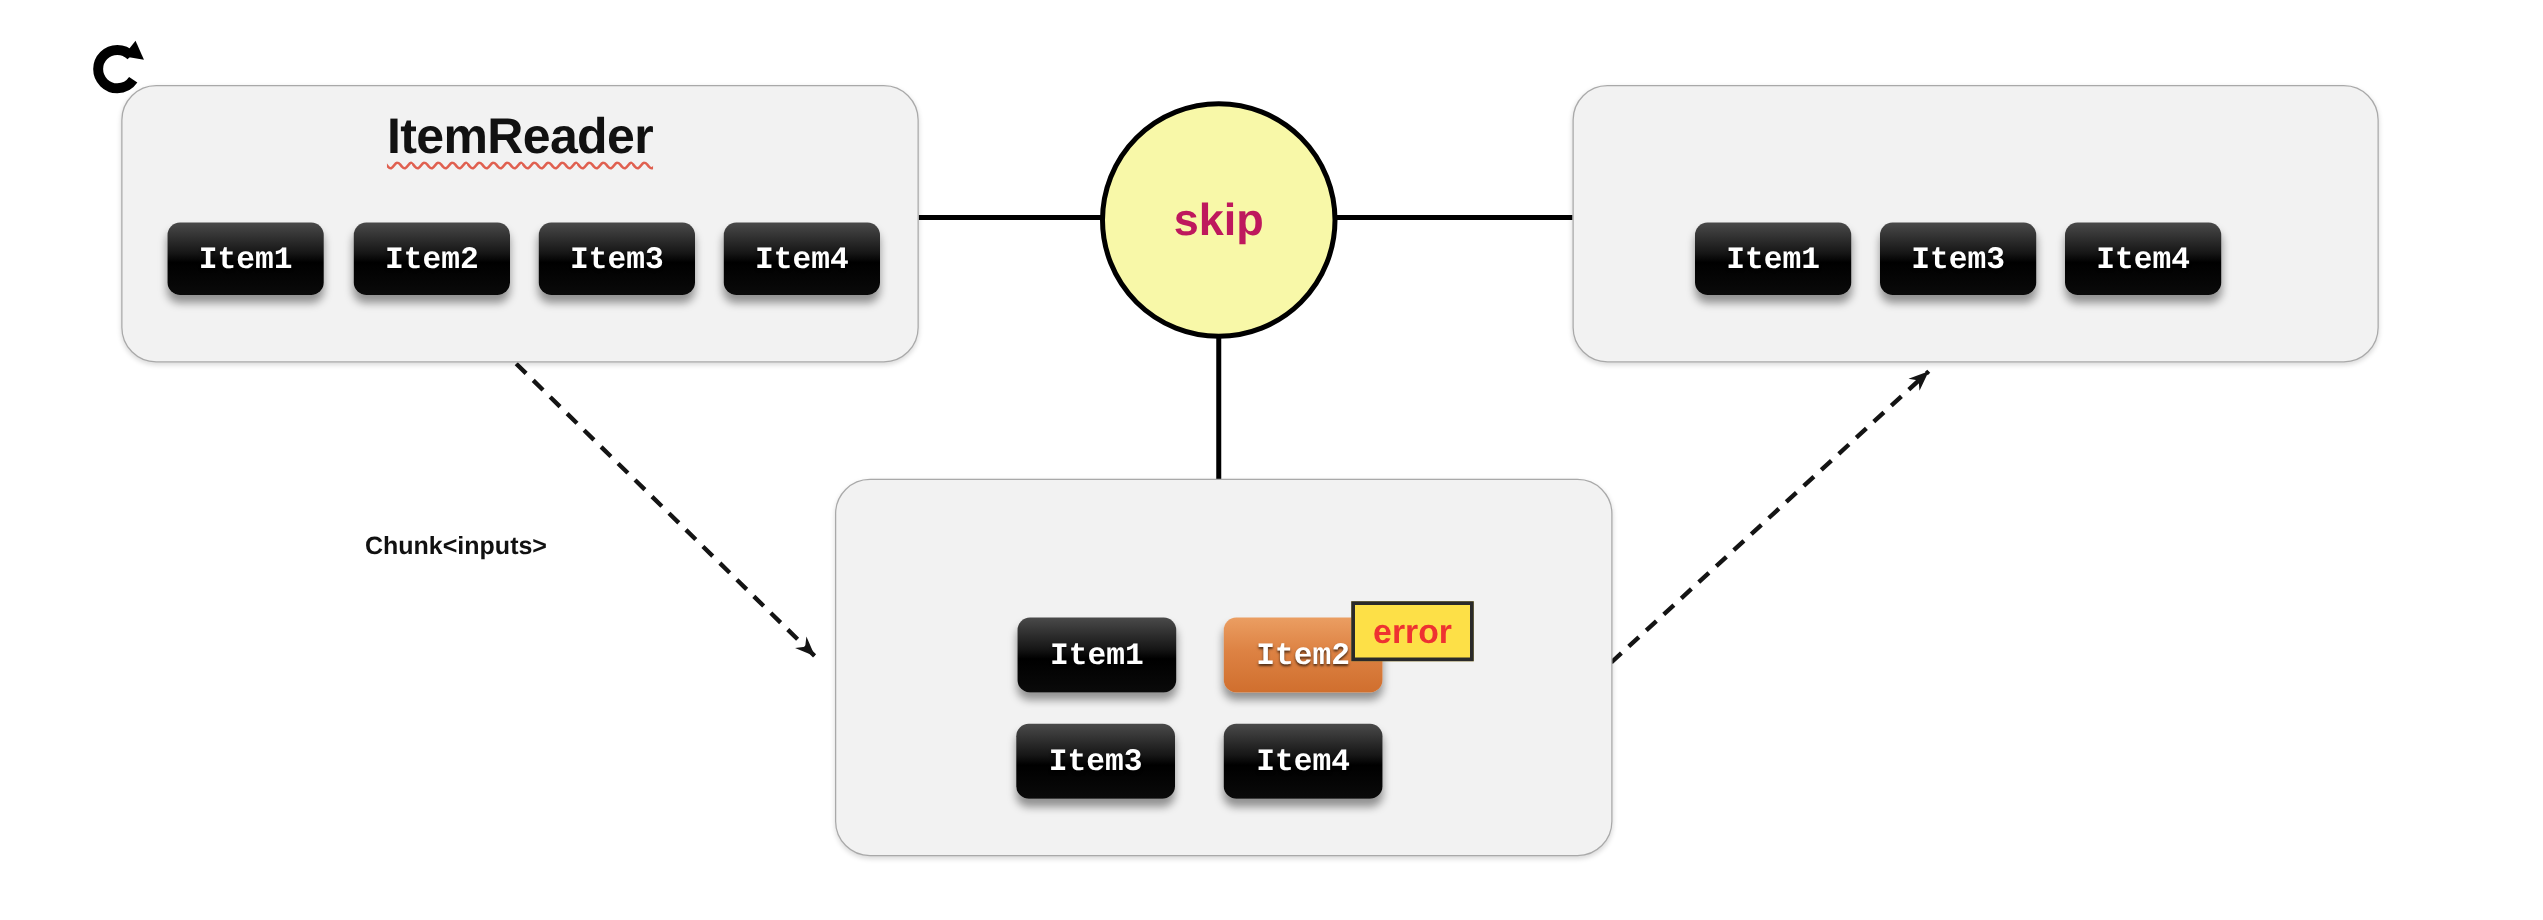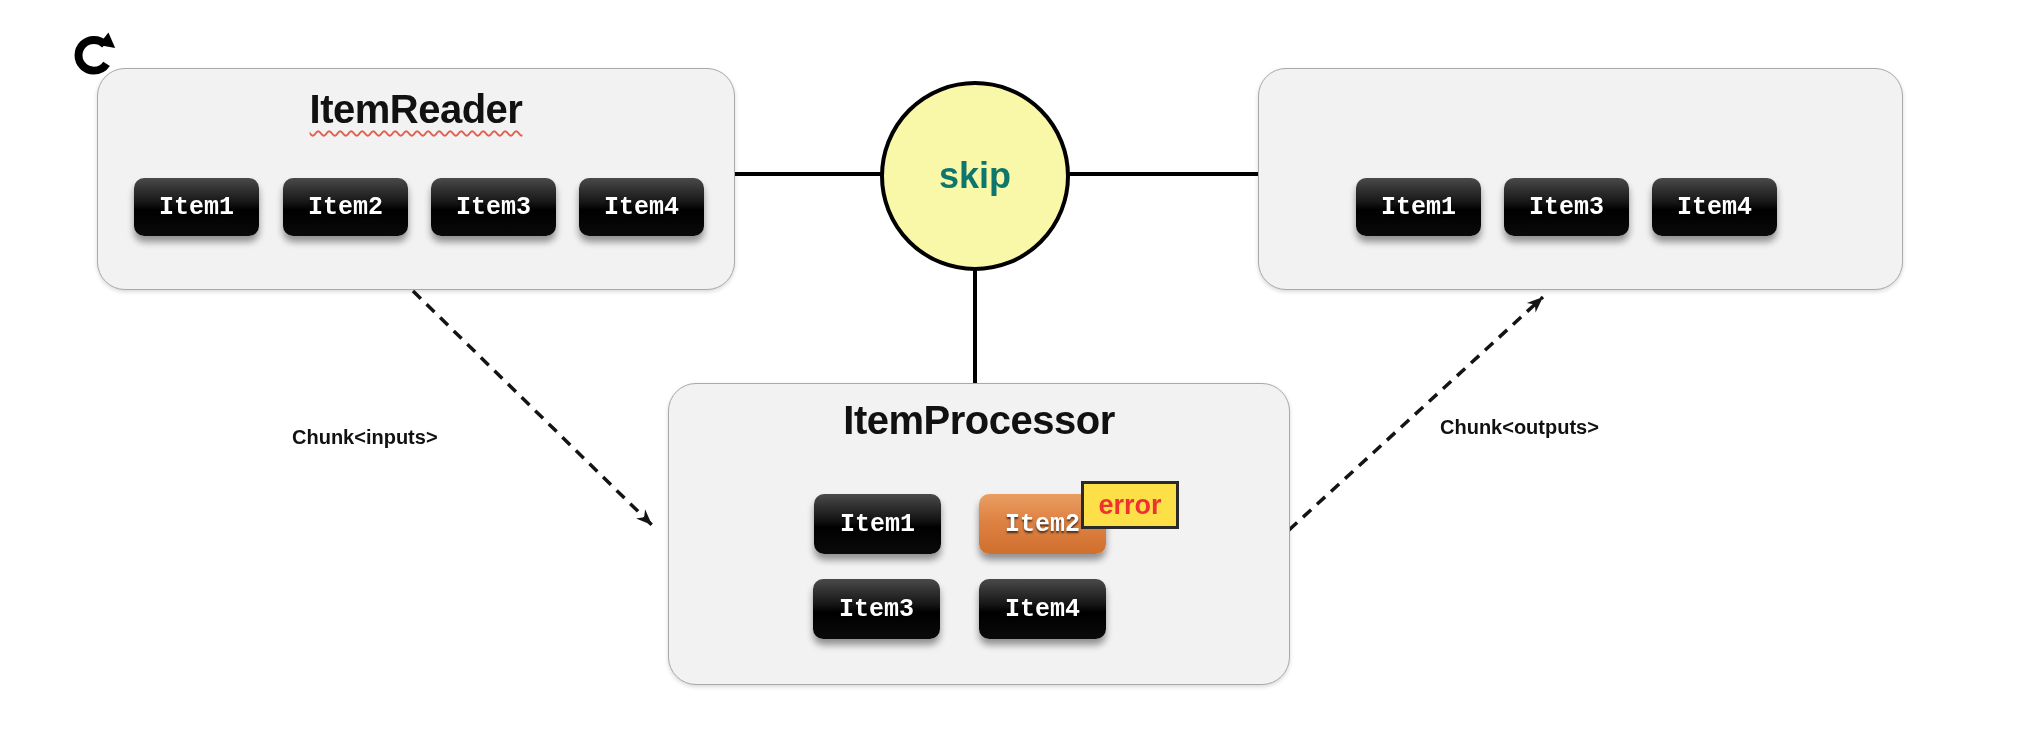--- a/index.html
+++ b/index.html
@@ -37,21 +37,21 @@
     box-sizing:border-box;
   }
   .chip-error{
     background:linear-gradient(180deg,var(--error_chip_top,#eb9e62) 0%,#dd8243 45%,var(--error_chip_bottom,#d06f2e) 100%);
   }
   .proc-chip{width:127px;height:60px;}
   .skip-circle{
     position:absolute;left:880px;top:81px;width:190px;height:190px;border-radius:50%;
     background:var(--skip_fill,#f8f8a8);border:4px solid #000;box-sizing:border-box;
     display:flex;align-items:center;justify-content:center;
-    font-size:36px;font-weight:bold;color:#0f766e;
+    font-size:36px;font-weight:bold;color:#be185d;
   }
   .error-badge{
     position:absolute;left:412px;top:97px;width:98px;height:48px;
     background:#fde047;border:3px solid #2a2a2a;box-sizing:border-box;
     display:flex;align-items:center;justify-content:center;
     color:var(--error_text,#ee3231);font-size:27px;font-weight:bold;z-index:5;
   }
   .chunk-label{
     position:absolute;font-size:20px;font-weight:bold;color:#111;white-space:nowrap;
   }
@@ -97,24 +97,22 @@
     <span>skip</span>
   </div>
 
   <div class="box box-writer">
     <div class="chip" style="left:97px;top:109px;">Item1</div>
     <div class="chip" style="left:245px;top:109px;">Item3</div>
     <div class="chip" style="left:393px;top:109px;">Item4</div>
   </div>
 
   <div class="box box-processor">
-    <div class="node-title">ItemProcessor</div>
     <div class="chip proc-chip" style="left:145px;top:110px;">Item1</div>
     <div class="chip proc-chip chip-error" style="left:310px;top:110px;">Item2</div>
     <div class="chip proc-chip" style="left:144px;top:195px;">Item3</div>
     <div class="chip proc-chip" style="left:310px;top:195px;">Item4</div>
     <div class="error-badge">error</div>
   </div>
 
   <div class="chunk-label chunk-inputs">Chunk&lt;inputs&gt;</div>
-  <div class="chunk-label chunk-outputs">Chunk&lt;outputs&gt;</div>
 
 </div>
 
 </body></html>

